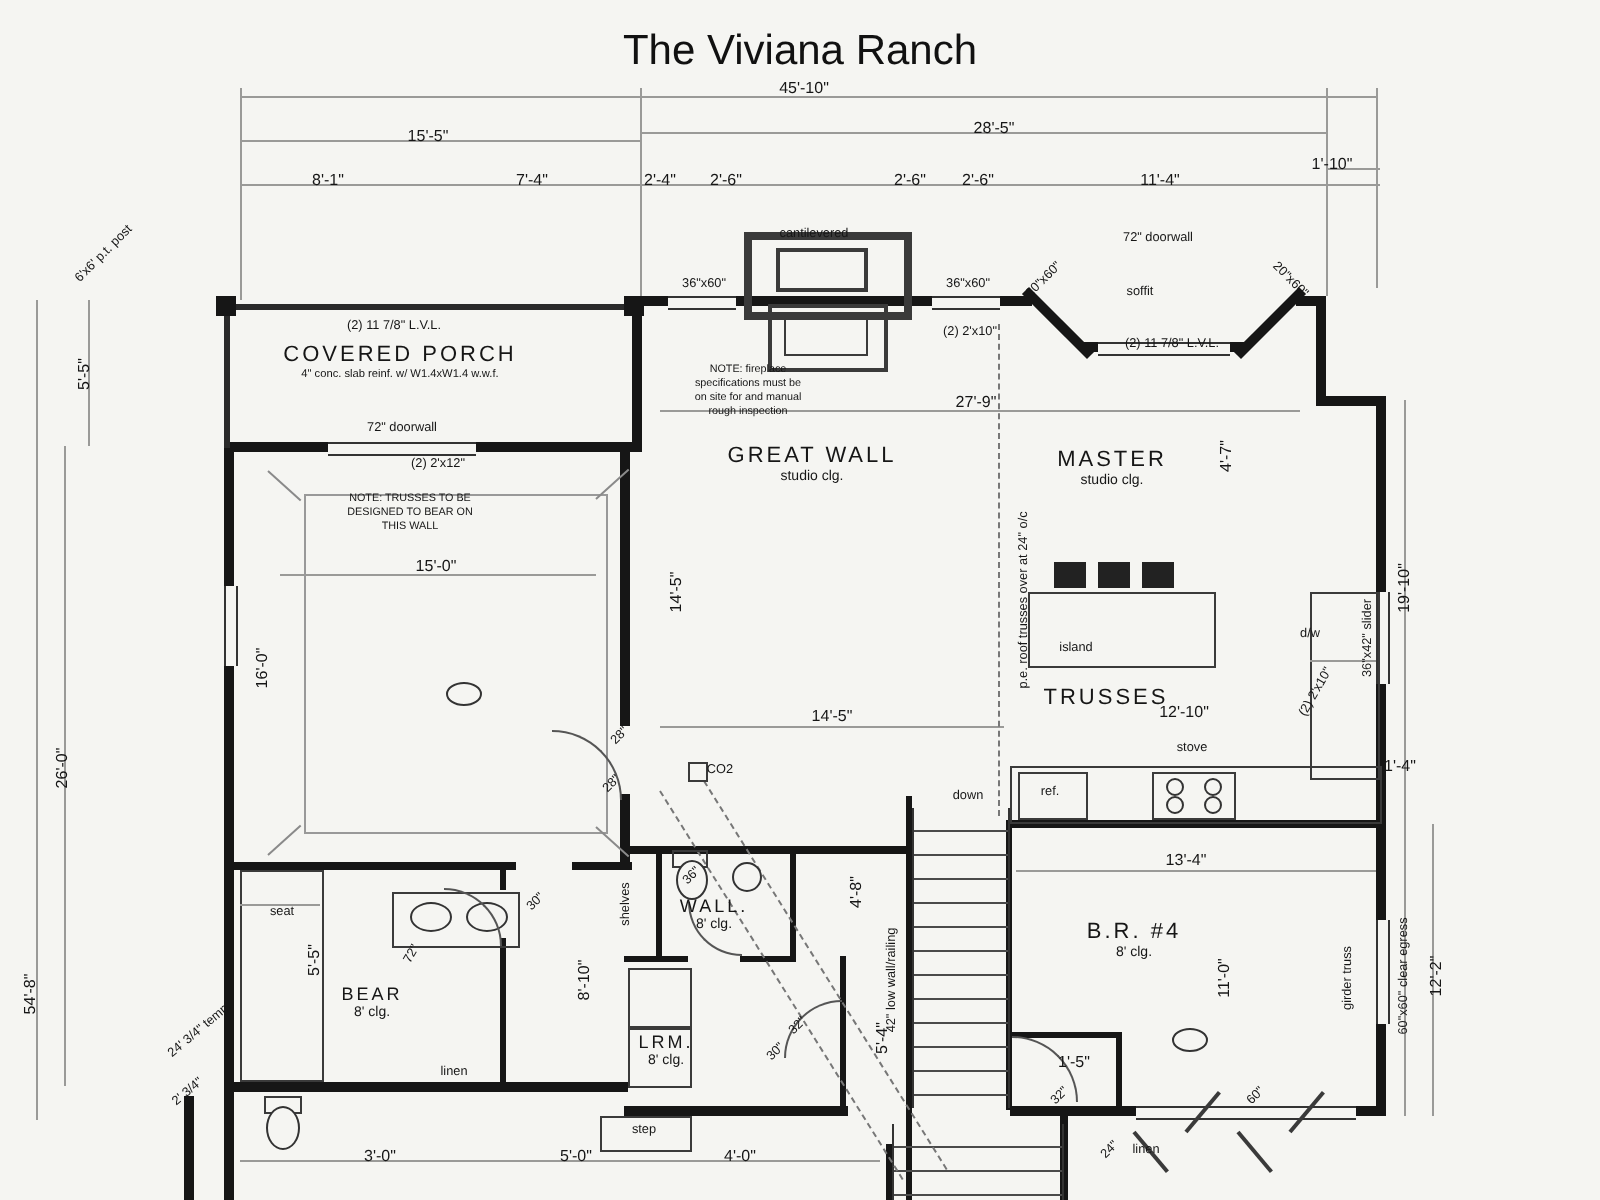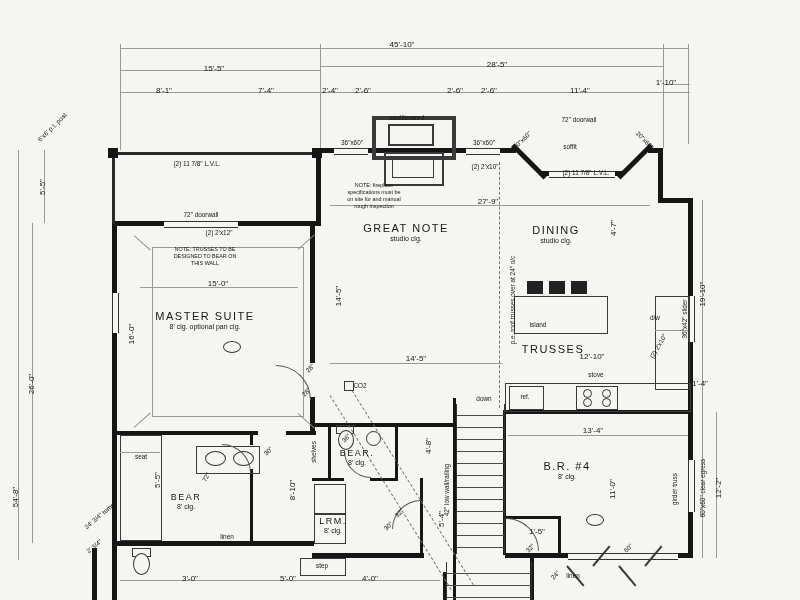--- a/index.html
+++ b/index.html
@@ -34,20 +34,21 @@
   .room{position:absolute;transform:translate(-50%,-50%);text-align:center;}
   .room-name{font-size:11px;letter-spacing:1.5px;font-weight:500;}
   .room-sub{font-size:7px;margin-top:1px;}
   .note{position:absolute;transform:translate(-50%,-50%);font-size:5.4px;line-height:1.3;text-align:center;}
 </style>
 </head>
 <body>
 
 <div id="canvas">
 
+  <div class="title">The Viviana Ranch</div>
 
   <div class="dl" style="left:120px;top:48px;width:568px;height:1px"></div>
   <div class="dl" style="left:120px;top:70px;width:200px;height:1px"></div>
   <div class="dl" style="left:320px;top:66px;width:343px;height:1px"></div>
   <div class="dl" style="left:663px;top:84px;width:27px;height:1px"></div>
   <div class="dl" style="left:120px;top:92px;width:570px;height:1px"></div>
   <div class="dl" style="left:18px;top:150px;width:1px;height:410px"></div>
   <div class="dl" style="left:32px;top:223px;width:1px;height:320px"></div>
   <div class="dl" style="left:44px;top:150px;width:1px;height:73px"></div>
   <div class="dl" style="left:702px;top:200px;width:1px;height:358px"></div>
@@ -165,37 +166,37 @@
   <div class="fix" style="left:366px;top:431px;width:13px;height:13px"></div>
   <div class="box" style="left:314px;top:484px;width:30px;height:28px"></div>
   <div class="box" style="left:314px;top:514px;width:30px;height:28px"></div>
 
   <div class="arc tr" style="left:276px;top:365px;width:34px;height:34px"></div>
   <div class="arc tr" style="left:222px;top:444px;width:28px;height:28px"></div>
   <div class="arc bl" style="left:344px;top:451px;width:26px;height:26px"></div>
   <div class="arc tl" style="left:392px;top:500px;width:28px;height:28px"></div>
   <div class="arc tr" style="left:506px;top:518px;width:32px;height:32px"></div>
 
-  <div class="room" style="left:205px;top:320px">
-    <div class="room-name">MASTER SUITE</div>
-    <div class="room-sub">8' clg. optional pan clg.</div>
+  <div class="room" style="left:200px;top:181px">
+    <div class="room-name">COVERED PORCH</div>
+    <div class="room-sub" style="font-size:5.6px">4" conc. slab reinf. w/ W1.4xW1.4 w.w.f.</div>
   </div>
   <div class="room" style="left:406px;top:232px">
-    <div class="room-name">GREAT NOTE</div>
+    <div class="room-name">GREAT WALL</div>
     <div class="room-sub">studio clg.</div>
   </div>
   <div class="room" style="left:556px;top:234px">
-    <div class="room-name">DINING</div>
+    <div class="room-name">MASTER</div>
     <div class="room-sub">studio clg.</div>
   </div>
   <div class="room" style="left:553px;top:349px">
     <div class="room-name">TRUSSES</div>
   </div>
   <div class="room" style="left:357px;top:457px">
-    <div class="room-name" style="font-size:9px">BEAR.</div>
+    <div class="room-name" style="font-size:9px">WALL.</div>
     <div class="room-sub">8' clg.</div>
   </div>
   <div class="room" style="left:186px;top:501px">
     <div class="room-name" style="font-size:9px">BEAR</div>
     <div class="room-sub">8' clg.</div>
   </div>
   <div class="room" style="left:333px;top:525px">
     <div class="room-name" style="font-size:9px">LRM.</div>
     <div class="room-sub">8' clg.</div>
   </div>

